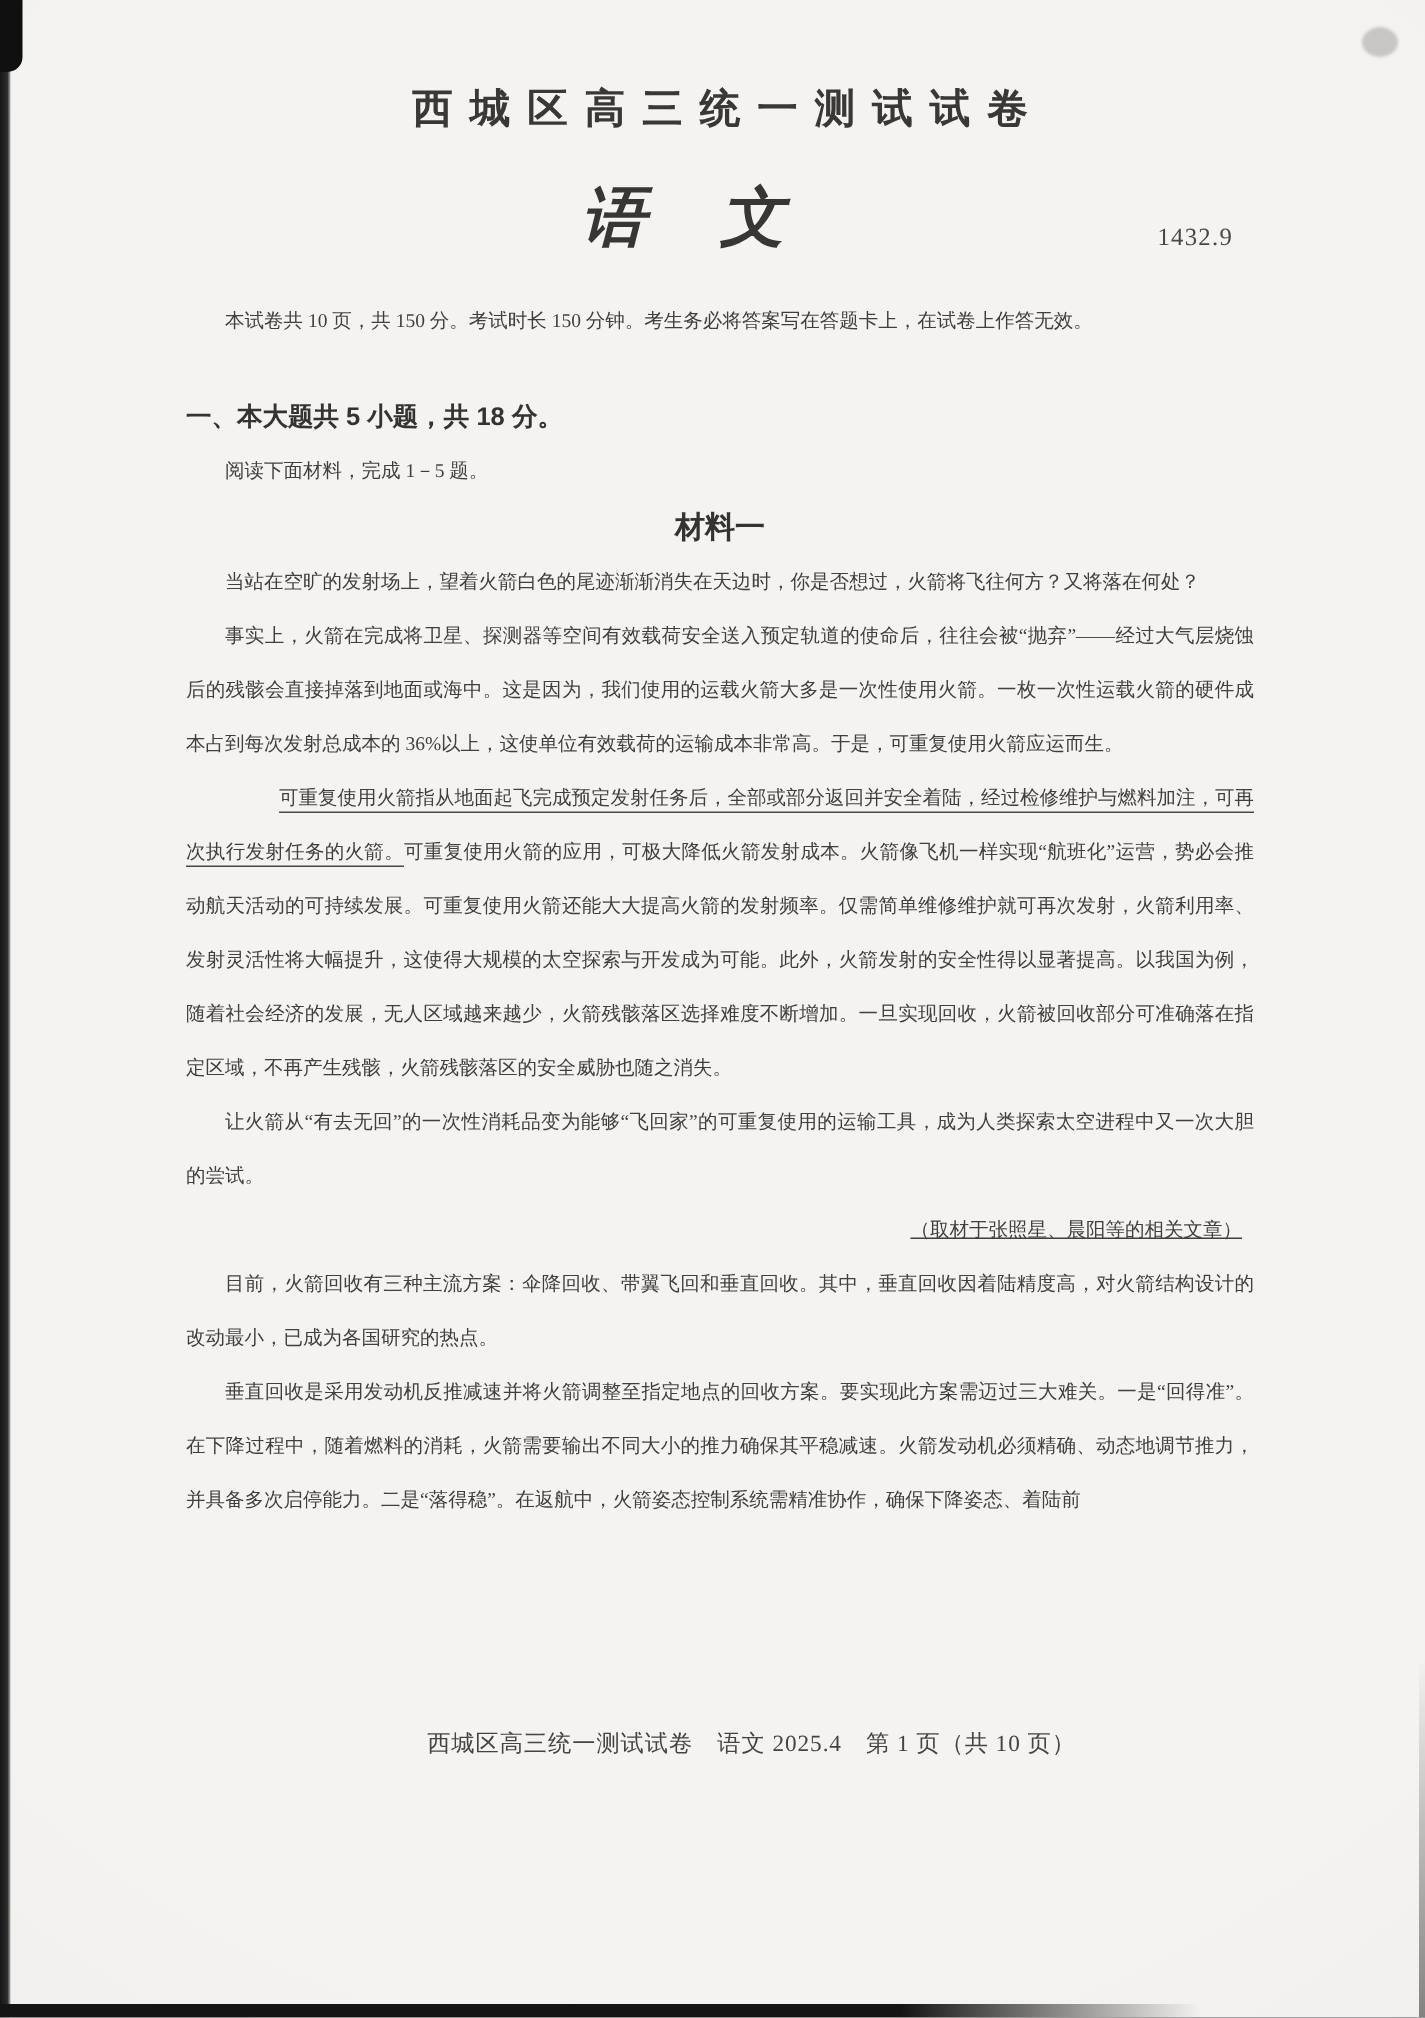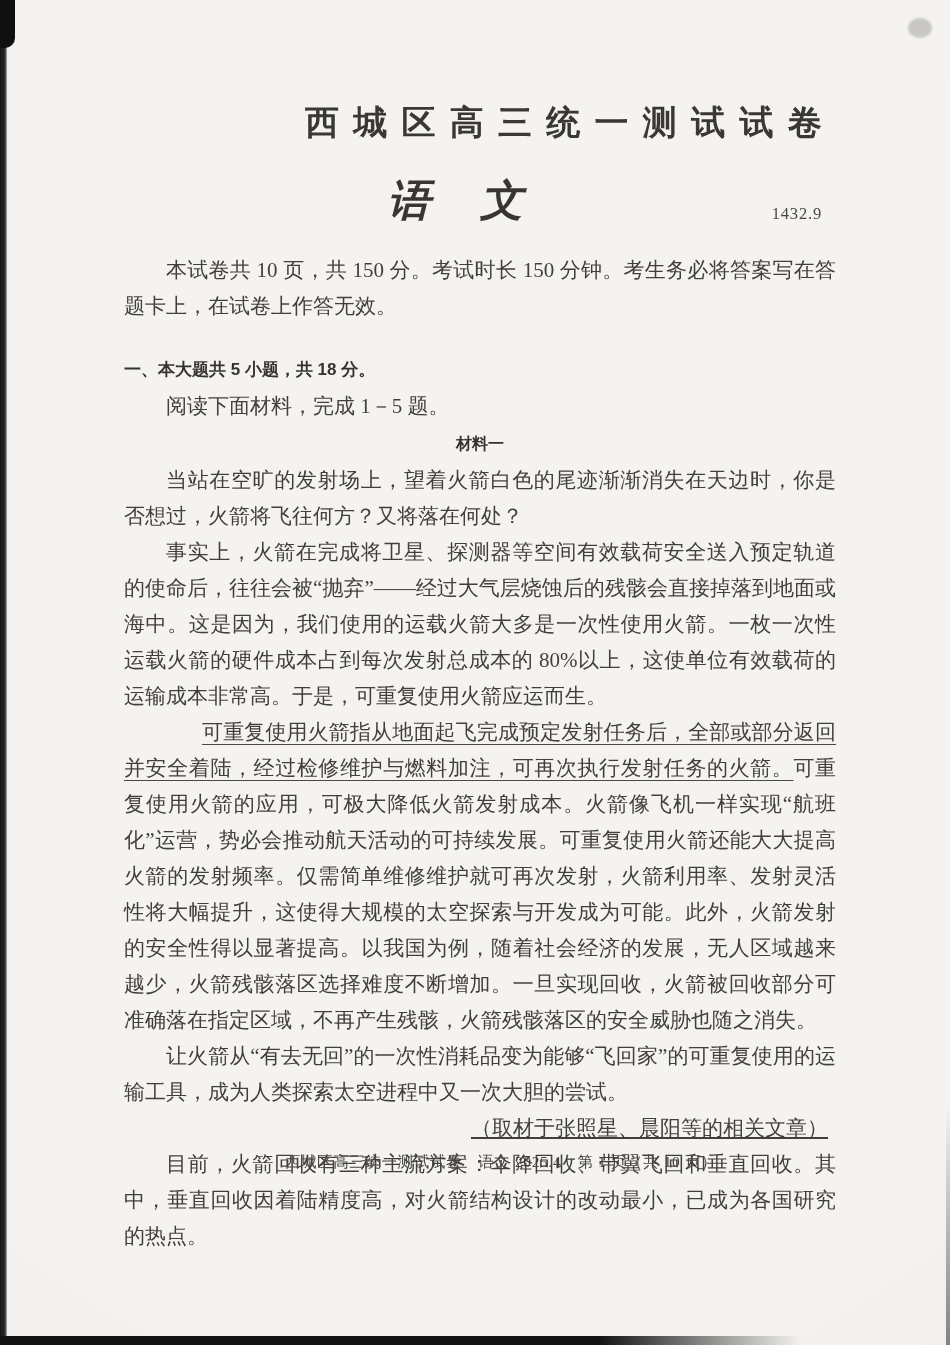--- a/index.html
+++ b/index.html
@@ -15,39 +15,39 @@
   }
   
   .edge-left{position:absolute;left:0;top:0;width:7px;height:1345px;background:linear-gradient(90deg,#161616,#2b2b2b 70%,rgba(60,60,60,.35));}
   .edge-bottom{position:absolute;left:0;bottom:0;width:800px;height:9px;background:linear-gradient(90deg,#141414 75%,rgba(30,30,30,0));}
   .corner-tl{position:absolute;left:0;top:0;width:15px;height:48px;background:#101010;border-bottom-right-radius:10px;}
   .corner-tr{position:absolute;right:18px;top:18px;width:24px;height:20px;background:rgba(120,118,114,.35);border-radius:50%;filter:blur(1px);}
   .edge-right-b{position:absolute;right:0;bottom:0;width:4px;height:240px;background:linear-gradient(0deg,rgba(40,40,40,.55),rgba(40,40,40,0));}
 
   .content{position:absolute;left:124px;top:0;width:712px;}
   .exam-title{
-    margin:0;padding-top:100px;
-    text-align:right;font-size:34px;font-weight:bold;
+    margin:0;padding-top:54px;
+    text-align:center;font-size:27px;font-weight:bold;
     letter-spacing:.42em;text-indent:.42em;color:#3a3836;
   }
   .subject-row{position:relative;text-align:center;margin-top:26px;height:56px;}
   .subject{font-size:43px;font-weight:bold;letter-spacing:1.15em;text-indent:1.15em;color:#383634;font-style:italic;}
   .date{position:absolute;right:14px;bottom:4px;font-size:16.5px;letter-spacing:.05em;color:#4a4846;}
-  p{margin:0;font-size:21px;line-height:36px;text-align:justify;color:#413f3c;}
+  p{margin:0;font-size:13px;line-height:36px;text-align:justify;color:#413f3c;}
   .indent{text-indent:2em;}
   .notice{margin-top:24px;text-indent:2em;}
   .sec-head{
     margin-top:28px;font-weight:bold;
     font-family:"Liberation Sans","DejaVu Sans",sans-serif;
     font-size:17px;color:#353331;
   }
   .mat-head{
     text-align:center;font-weight:bold;
     font-family:"Liberation Sans","DejaVu Sans",sans-serif;
-    font-size:16px;color:#353331;margin-top:2px;
+    font-size:20px;color:#353331;margin-top:2px;
   }
   .u{text-decoration:underline;text-underline-offset:5px;text-decoration-thickness:1px;text-decoration-color:#4a4845;margin-left:36px;}
   .attribution{text-align:right;padding-right:8px;text-decoration:underline;}
   .footer{
     position:absolute;left:0;top:1152px;width:950px;
     text-align:center;font-size:15.5px;color:#46443f;letter-spacing:.04em;
     font-family:"Liberation Serif","DejaVu Serif",serif;
     margin-left:26px;
   }
 </style>
@@ -72,26 +72,27 @@
     </div>
 
     <p class="notice">本试卷共 10 页，共 150 分。考试时长 150 分钟。考生务必将答案写在答题卡上，在试卷上作答无效。</p>
 
     <p class="sec-head">一、本大题共 5 小题，共 18 分。</p>
     <p class="indent">阅读下面材料，完成 1－5 题。</p>
 
     <p class="mat-head">材料一</p>
 
     <p class="indent">当站在空旷的发射场上，望着火箭白色的尾迹渐渐消失在天边时，你是否想过，火箭将飞往何方？又将落在何处？</p>
-    <p class="indent">事实上，火箭在完成将卫星、探测器等空间有效载荷安全送入预定轨道的使命后，往往会被“抛弃”——经过大气层烧蚀后的残骸会直接掉落到地面或海中。这是因为，我们使用的运载火箭大多是一次性使用火箭。一枚一次性运载火箭的硬件成本占到每次发射总成本的 80%以上，这使单位有效载荷的运输成本非常高。于是，可重复使用火箭应运而生。</p>
+    <p class="indent">事实上，火箭在完成将卫星、探测器等空间有效载荷安全送入预定轨道的使命后，往往会被“抛弃”——经过大气层烧蚀后的残骸会直接掉落到地面或海中。这是因为，我们使用的运载火箭大多是一次性使用火箭。一枚一次性运载火箭的硬件成本占到每次发射总成本的 36%以上，这使单位有效载荷的运输成本非常高。于是，可重复使用火箭应运而生。</p>
     <p class="indent"><span class="u">可重复使用火箭指从地面起飞完成预定发射任务后，全部或部分返回并安全着陆，经过检修维护与燃料加注，可再次执行发射任务的火箭。</span><span>可重复使用火箭的应用，可极大降低火箭发射成本。火箭像飞机一样实现“航班化”运营，势必会推动航天活动的可持续发展。可重复使用火箭还能大大提高火箭的发射频率。仅需简单维修维护就可再次发射，火箭利用率、发射灵活性将大幅提升，这使得大规模的太空探索与开发成为可能。此外，火箭发射的安全性得以显著提高。以我国为例，随着社会经济的发展，无人区域越来越少，火箭残骸落区选择难度不断增加。一旦实现回收，火箭被回收部分可准确落在指定区域，不再产生残骸，火箭残骸落区的安全威胁也随之消失。</span></p>
     <p class="indent">让火箭从“有去无回”的一次性消耗品变为能够“飞回家”的可重复使用的运输工具，成为人类探索太空进程中又一次大胆的尝试。</p>
 
     <p class="attribution">（取材于张照星、晨阳等的相关文章）</p>
 
 
     <p class="indent">目前，火箭回收有三种主流方案：伞降回收、带翼飞回和垂直回收。其中，垂直回收因着陆精度高，对火箭结构设计的改动最小，已成为各国研究的热点。</p>
+    <p class="indent">垂直回收是采用发动机反推减速并将火箭调整至指定地点的回收方案。要实现此方案需迈过三大难关。一是“回得准”。在下降过程中，随着燃料的消耗，火箭需要输出不同大小的推力确保其平稳减速。火箭发动机必须精确、动态地调节推力，并具备多次启停能力。二是“落得稳”。在返航中，火箭姿态控制系统需精准协作，确保下降姿态、着陆前</p>
 
   </div>
 
   <div class="footer">西城区高三统一测试试卷　语文 2025.4　第 1 页（共 10 页）</div>
 
 </div>
 
 </body></html>

